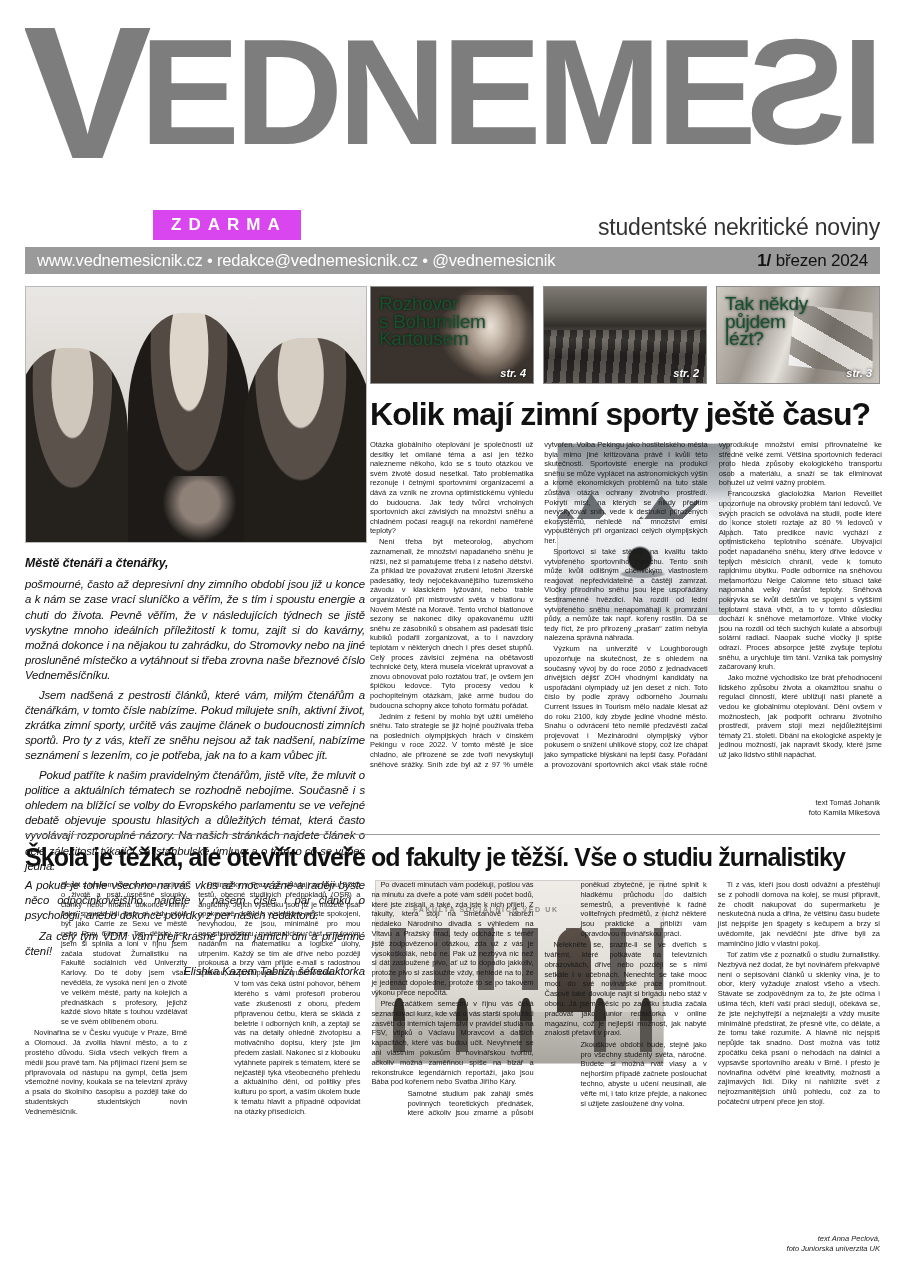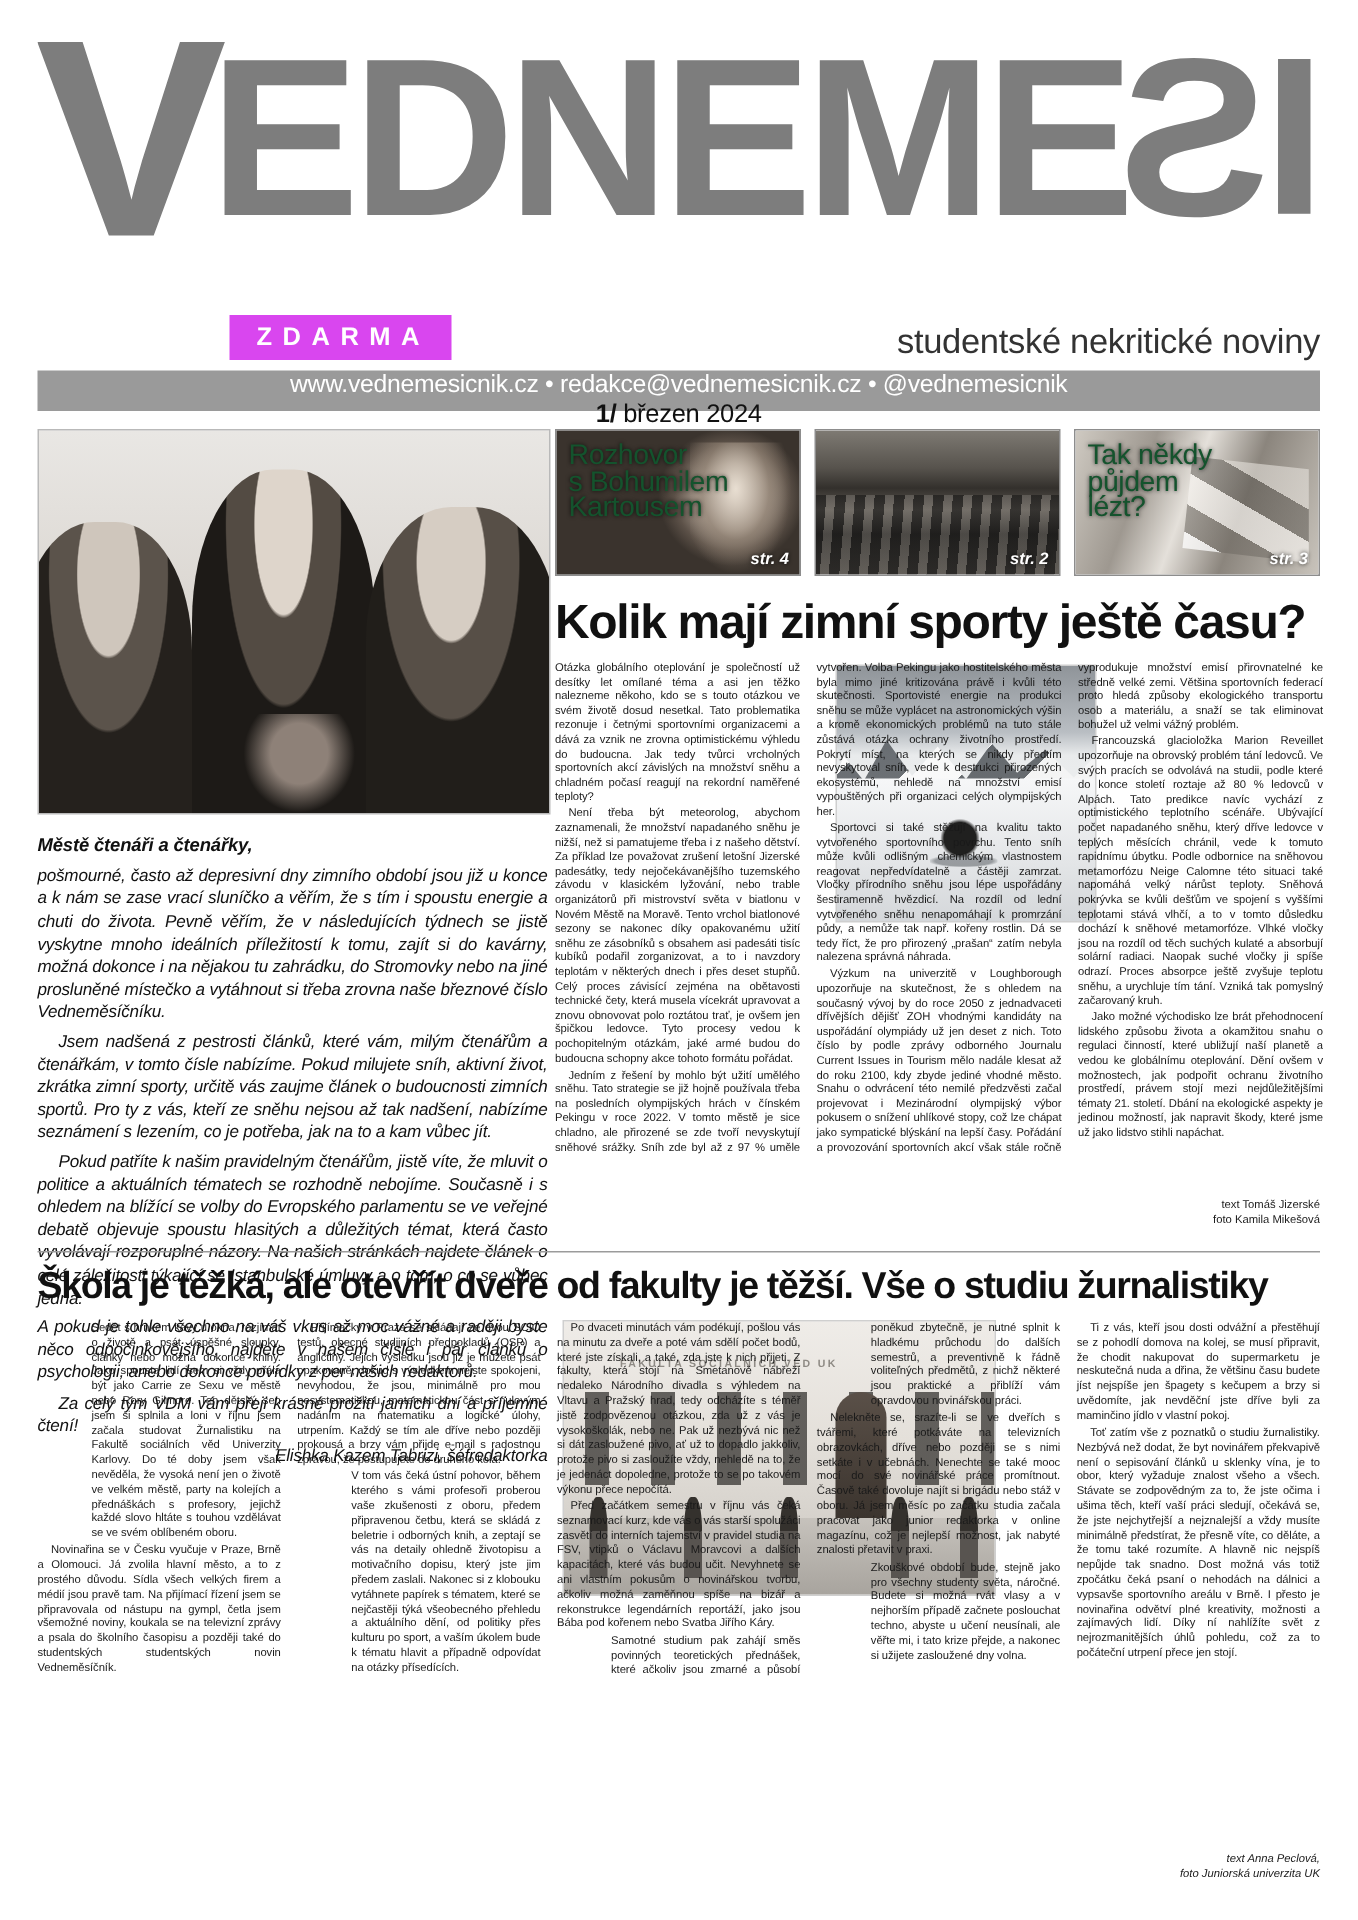--- a/index.html
+++ b/index.html
@@ -32,21 +32,21 @@
     background:#d946ef;color:#fff;font-weight:bold;font-size:17px;
     letter-spacing:7px;padding:5px 14px 5px 18px;z-index:5;
   }
   .tagline{
     position:absolute;right:0;top:186px;
     font-size:23px;color:#333;font-weight:normal;letter-spacing:-0.2px;
   }
   .inforbar{
     position:absolute;left:0;right:0;top:219px;height:27px;
     background:#9a9a9a;display:flex;align-items:center;
-    justify-content:space-between;padding:0 12px;box-sizing:border-box;flex-direction:column;
+    justify-content:space-between;padding:0 12px;box-sizing:border-box;
   }
   .inforbar .links{color:#fff;font-size:16.5px;letter-spacing:-0.2px;}
   .inforbar .issue{color:#111;font-size:17px;font-weight:bold;letter-spacing:-0.2px;}
   .inforbar .issue .lite{font-weight:normal;}
 
   
   .teasers{position:absolute;left:370px;top:258px;width:510px;height:98px;display:flex;gap:9px;}
   .teaser{position:relative;flex:1;overflow:hidden;border:1px solid #8d8d8d;}
   .teaser .tz{position:absolute;inset:0;}
   .teaser .tlabel{
@@ -280,21 +280,21 @@
     <p class="noind">Otázka globálního oteplování je společností už desítky let omílané téma a asi jen těžko nalezneme někoho, kdo se s touto otázkou ve svém životě dosud nesetkal. Tato problematika rezonuje i četnými sportovními organizacemi a dává za vznik ne zrovna optimistickému výhledu do budoucna. Jak tedy tvůrci vrcholných sportovních akcí závislých na množství sněhu a chladném počasí reagují na rekordní naměřené teploty?</p>
     <p>Není třeba být meteorolog, abychom zaznamenali, že množství napadaného sněhu je nižší, než si pamatujeme třeba i z našeho dětství. Za příklad lze považovat zrušení letošní Jizerské padesátky, tedy nejočekávanějšího tuzemského závodu v klasickém lyžování, nebo trable organizátorů při mistrovství světa v biatlonu v Novém Městě na Moravě. Tento vrchol biatlonové sezony se nakonec díky opakovanému užití sněhu ze zásobníků s obsahem asi padesáti tisíc kubíků podařil zorganizovat, a to i navzdory teplotám v některých dnech i přes deset stupňů. Celý proces závisící zejména na obětavosti technické čety, která musela vícekrát upravovat a znovu obnovovat polo roztátou trať, je ovšem jen špičkou ledovce. Tyto procesy vedou k pochopitelným otázkám, jaké armé budou do budoucna schopny akce tohoto formátu pořádat.</p>
     <p>Jedním z řešení by mohlo být užití umělého sněhu. Tato strategie se již hojně používala třeba na posledních olympijských hrách v čínském Pekingu v roce 2022. V tomto městě je sice chladno, ale přirozené se zde tvoří nevyskytují sněhové srážky. Sníh zde byl až z 97 % uměle vytvořen. Volba Pekingu jako hostitelského města byla mimo jiné kritizována právě i kvůli této skutečnosti. Sportovisté energie na produkci sněhu se může vyplácet na astronomických výšin a kromě ekonomických problémů na tuto stále zůstává otázka ochrany životního prostředí. Pokrytí míst, na kterých se nikdy předtím nevyskytoval sníh, vede k destrukci přirozených ekosystémů, nehledě na množství emisí vypouštěných při organizaci celých olympijských her.</p>
     <p>Sportovci si také stěžují na kvalitu takto vytvořeného sportovního povrchu. Tento sníh může kvůli odlišným chemickým vlastnostem reagovat nepředvídatelně a částěji zamrzat. Vločky přírodního sněhu jsou lépe uspořádány šestiramenně hvězdicí. Na rozdíl od lední vytvořeného sněhu nenapomáhají k promrzání půdy, a nemůže tak např. kořeny rostlin. Dá se tedy říct, že pro přirozený „prašan“ zatím nebyla nalezena správná náhrada.</p>
     <p>Výzkum na univerzitě v Loughborough upozorňuje na skutečnost, že s ohledem na současný vývoj by do roce 2050 z jednadvaceti dřívějších dějišť ZOH vhodnými kandidáty na uspořádání olympiády už jen deset z nich. Toto číslo by podle zprávy odborného Journalu Current Issues in Tourism mělo nadále klesat až do roku 2100, kdy zbyde jediné vhodné město. Snahu o odvrácení této nemilé předzvěsti začal projevovat i Mezinárodní olympijský výbor pokusem o snížení uhlíkové stopy, což lze chápat jako sympatické blýskání na lepší časy. Pořádání a provozování sportovních akcí však stále ročně vyprodukuje množství emisí přirovnatelné ke středně velké zemi. Většina sportovních federací proto hledá způsoby ekologického transportu osob a materiálu, a snaží se tak eliminovat bohužel už velmi vážný problém.</p>
     <p>Francouzská glacioložka Marion Reveillet upozorňuje na obrovský problém tání ledovců. Ve svých pracích se odvolává na studii, podle které do konce století roztaje až 80 % ledovců v Alpách. Tato predikce navíc vychází z optimistického teplotního scénáře. Ubývající počet napadaného sněhu, který dříve ledovce v teplých měsících chránil, vede k tomuto rapidnímu úbytku. Podle odbornice na sněhovou metamorfózu Neige Calomne této situaci také napomáhá velký nárůst teploty. Sněhová pokrývka se kvůli dešťům ve spojení s vyššími teplotami stává vlhčí, a to v tomto důsledku dochází k sněhové metamorfóze. Vlhké vločky jsou na rozdíl od těch suchých kulaté a absorbují solární radiaci. Naopak suché vločky ji spíše odrazí. Proces absorpce ještě zvyšuje teplotu sněhu, a urychluje tím tání. Vzniká tak pomyslný začarovaný kruh.</p>
     <p>Jako možné východisko lze brát přehodnocení lidského způsobu života a okamžitou snahu o regulaci činností, které ubližují naší planetě a vedou ke globálnímu oteplování. Dění ovšem v možnostech, jak podpořit ochranu životního prostředí, právem stojí mezi nejdůležitějšími tématy 21. století. Dbání na ekologické aspekty je jedinou možností, jak napravit škody, které jsme už jako lidstvo stihli napáchat.</p>
   </div>
 
   <div class="art1-credit">
-    <div>text Tomáš Jizerské</div>
+    <div>text Tomáš Johaník</div>
     <div>foto Kamila Mikešová</div>
   </div>
 
   <div class="divider"></div>
 
   <h2 class="art2-title">Škola je těžká, ale otevřít dveře od fakulty je těžší. Vše o studiu žurnalistiky</h2>
 
   <div class="fsv-photo">
     <div class="facade"></div>
     <div class="fsv-name">FAKULTA SOCIÁLNÍCH VĚD UK</div>

